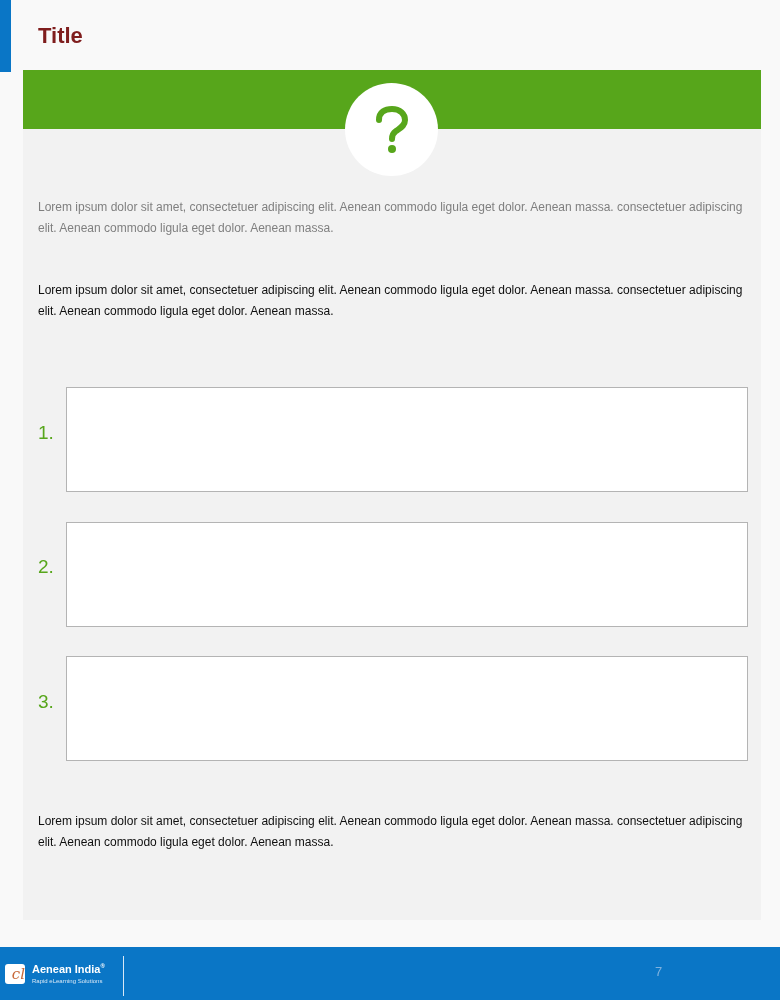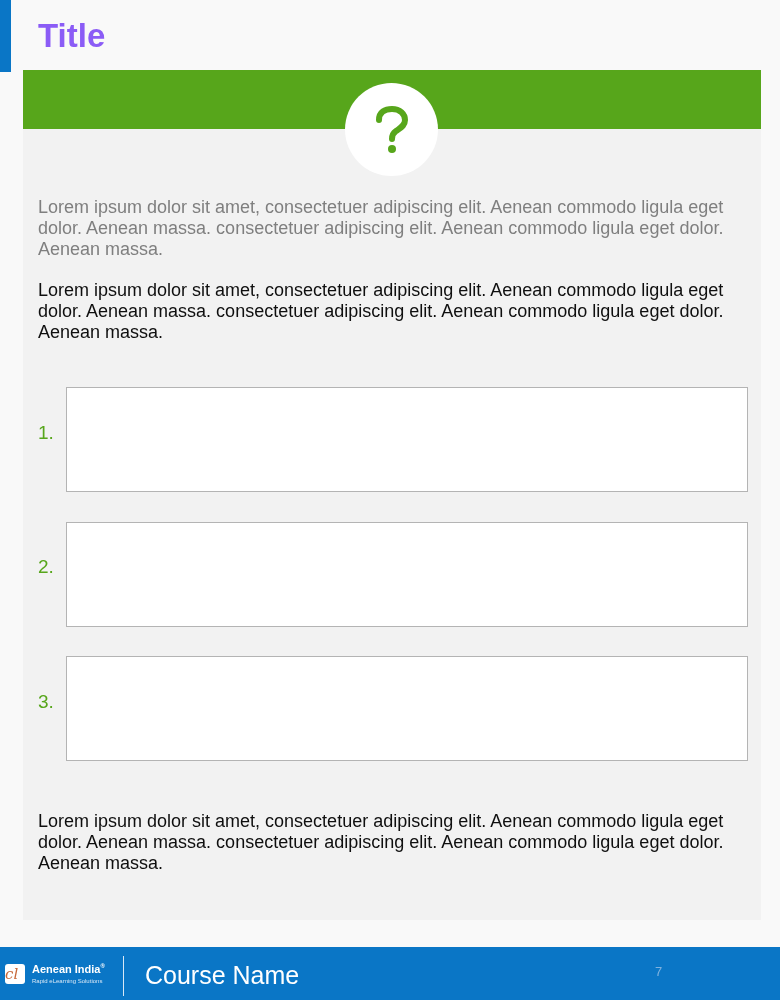--- a/index.html
+++ b/index.html
@@ -2,42 +2,42 @@
 <html><head>
 <meta charset="utf-8">
 <style>
   html, body { margin: 0; padding: 0; }
   body {
     width: 780px; height: 1000px; position: relative; overflow: hidden;
     background: #f9f9f9;
     font-family: "Liberation Sans", "DejaVu Sans", sans-serif;
   }
   .accent-bar { position: absolute; left: 0; top: 0; width: 11px; height: 72px; background: #0a76c6; }
-  .page-title { position: absolute; left: 38px; top: 16px; font-size: 33px; font-weight: bold; color: #8b5cf6; margin: 0; line-height: 40px; }
+  .page-title { position: absolute; left: 38px; top: 16px; font-size: 22px; font-weight: bold; color: #7f1d1d; margin: 0; line-height: 40px; }
   .card { position: absolute; left: 23px; top: 70px; width: 738px; height: 850px; background: #f2f2f2; }
   .card-header { position: absolute; left: 0; top: 0; width: 738px; height: 59px; background: #57a61b; }
   .help-circle {
     position: absolute; left: 322px; top: 13px; width: 93px; height: 93px; border-radius: 50%;
     background: #ffffff; display: flex; align-items: center; justify-content: center;
   }
   .help-circle svg { width: 40px; height: 48px; }
-  .para { position: absolute; left: 15px; width: 720px; font-size: 18px; line-height: 21px; margin: 0; }
+  .para { position: absolute; left: 15px; width: 720px; font-size: 12px; line-height: 21px; margin: 0; }
   .para.grey { color: #7f7f7f; top: 127px; }
   .para.dark { color: #0f0f0f; }
   .p2 { top: 210px; }
   .p3 { top: 741px; }
   .item-num { position: absolute; left: 15px; font-size: 19px; color: #57a61b; }
   .answer-box {
     position: absolute; left: 43px; width: 682px; height: 105px;
     background: #ffffff; border: 1px solid #b4b4b4; box-sizing: border-box;
   }
   .footer { position: absolute; left: 0; top: 947px; width: 780px; height: 53px; background: #0a76c6; }
   .logo-icon {
     position: absolute; left: 5px; top: 17px; width: 20px; height: 20px; background: #ffffff; border-radius: 3px;
-    color: #c8693a; font-family: "DejaVu Serif", serif; font-style: italic; font-size: 15px; line-height: 20px; text-align: left;
+    color: #c8693a; font-family: "DejaVu Serif", serif; font-style: italic; font-size: 15px; line-height: 20px; text-align: right;
   }
   .logo-name { position: absolute; left: 32px; top: 16px; color: #ffffff; font-size: 11px; font-weight: bold; }
   .logo-sup { font-size: 6px; vertical-align: top; }
   .logo-tag { position: absolute; left: 32px; top: 31px; color: #d8e8f6; font-size: 6px; }
   .footer-divider { position: absolute; left: 123px; top: 9px; width: 1px; height: 40px; background: #d8e8f6; }
   .course-name { position: absolute; left: 145px; top: 14px; color: #ffffff; font-size: 25px; }
   .page-number { position: absolute; left: 655px; top: 17px; color: #7fb2df; font-size: 13px; }
 </style>
 </head>
 <body>
@@ -67,15 +67,14 @@
   <div class="answer-box" style="top:586px"></div>
 
   <p class="para dark p3">Lorem ipsum dolor sit amet, consectetuer adipiscing elit. Aenean commodo ligula eget dolor. Aenean massa. consectetuer adipiscing elit. Aenean commodo ligula eget dolor. Aenean massa.</p>
 </div>
 
 <div class="footer">
   <div class="logo-icon">cl</div>
   <div class="logo-name"><span>Aenean India</span><span class="logo-sup">®</span></div>
   <div class="logo-tag">Rapid eLearning Solutions</div>
   <div class="footer-divider"></div>
-  <div class="course-name">Course Name</div>
   <div class="page-number">7</div>
 </div>
 
 </body></html>

